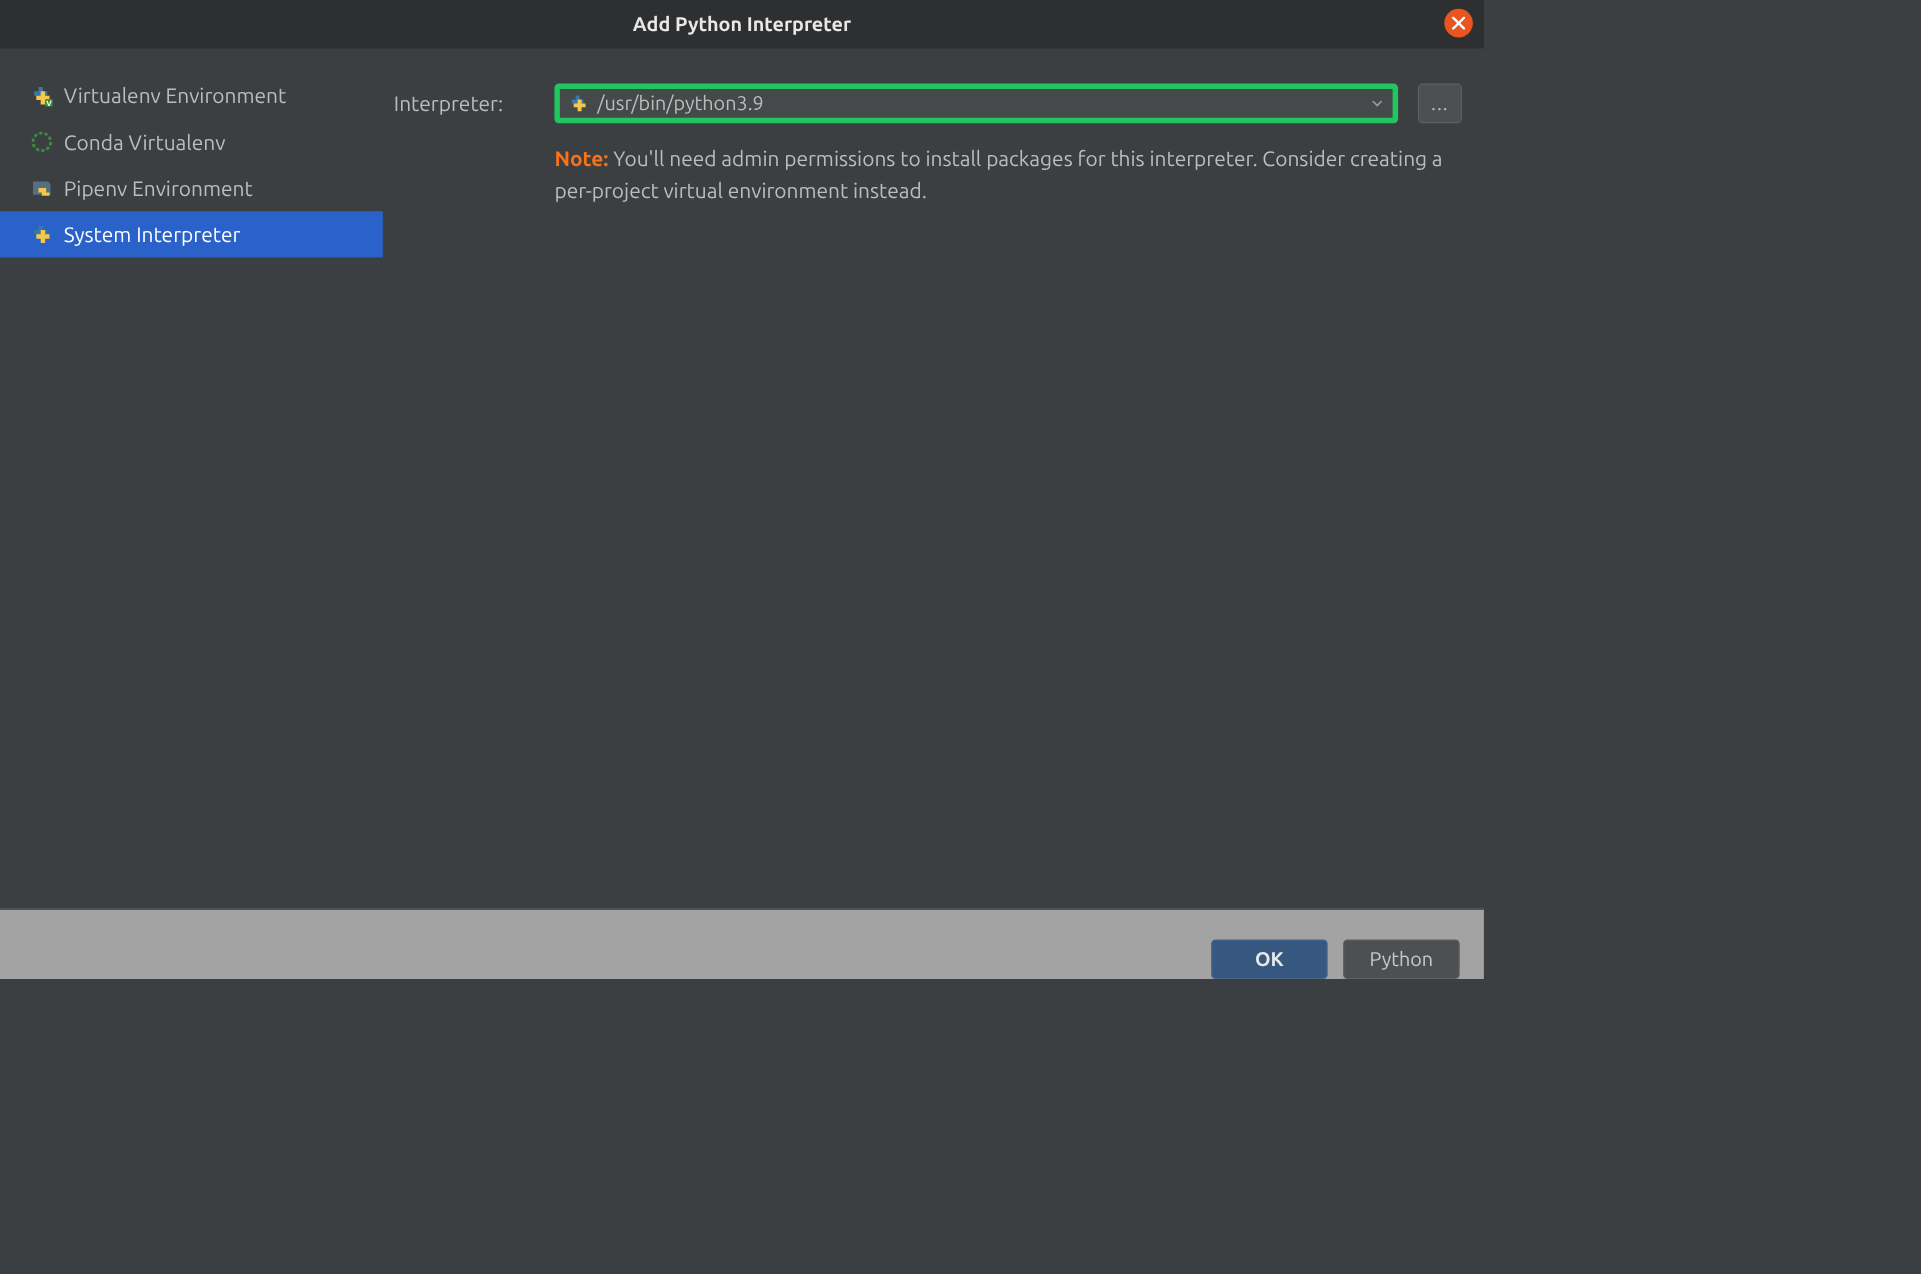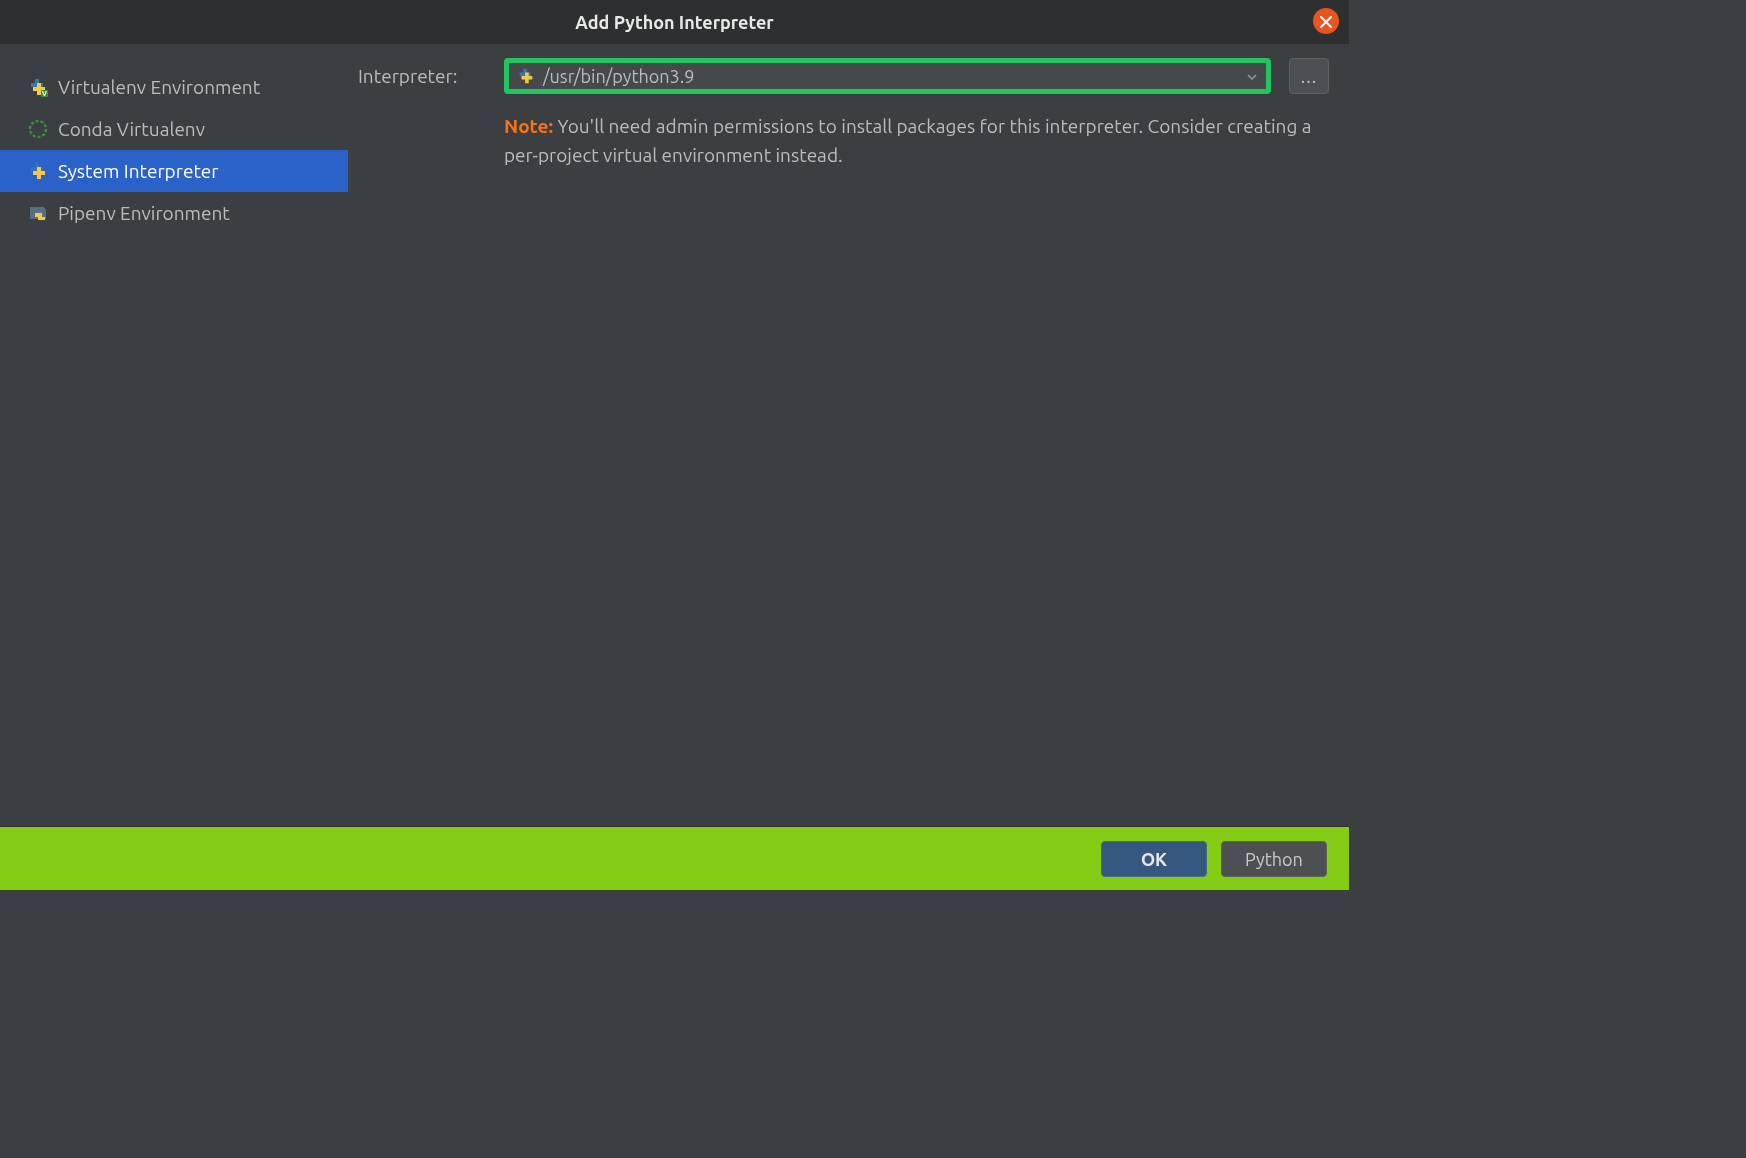--- a/index.html
+++ b/index.html
@@ -76,21 +76,21 @@
   .sidebar-icon {
     width: 20px;
     height: 20px;
     display: inline-flex;
     align-items: center;
     justify-content: center;
     flex-shrink: 0;
   }
   .main {
     flex: 1;
-    padding: 14px 20px 20px 10px;
+    padding: 32px 20px 20px 10px;
     display: flex;
     flex-direction: column;
   }
   .form-row {
     display: flex;
     align-items: center;
     gap: 18px;
     margin-bottom: 18px;
   }
   .form-label {
@@ -136,25 +136,25 @@
     font-size: 19px;
     color: #bcbcbc;
     line-height: 1.55;
     padding-left: 146px;
   }
   .note b { color: #f97316; font-weight: 700; }
   .footer {
     height: 64px;
     border-top: 1px solid #323232;
     display: flex;
-    align-items: center;
+    align-items: flex-end;
     justify-content: flex-end;
     padding-right: 22px;
     gap: 14px;
-    background: #84cc16;
+    background: #a3a3a3;
   }
   .btn {
     min-width: 106px;
     height: 36px;
     border-radius: 4px;
     border: 1px solid #5e6060;
     display: flex;
     align-items: center;
     justify-content: center;
     font-size: 18px;
@@ -206,38 +206,38 @@
 
       <div class="sidebar-item">
         <span class="sidebar-icon">
           <svg viewBox="0 0 20 20">
             <circle cx="10" cy="10" r="8" fill="none" stroke="#3c8f3c" stroke-width="2.5" stroke-dasharray="3 2"></circle>
           </svg>
         </span>
         <span>Conda Virtualenv</span>
       </div>
 
+      <div class="sidebar-item">
+        <span class="sidebar-icon">
+          <svg viewBox="0 0 20 20">
+            <path d="M2 4h14l2 3v9H2z" fill="#56707f"></path>
+            <path d="M10 10h4v4h3v3h-3v0h-4v-3H7v-4h3z" fill="#f5c84c"></path>
+          </svg>
+        </span>
+        <span>Pipenv Environment</span>
+      </div>
+
       <div class="sidebar-item selected">
         <span class="sidebar-icon">
           <svg viewBox="0 0 20 20">
             <path d="M7 2h4v4h4v4h-4v4H7v-4H3V6h4z" fill="#3a77a6"></path>
             <path d="M9 6h4v4h4v4h-4v4H9v-4H5v-4h4z" fill="#f5c84c"></path>
           </svg>
         </span>
         <span>System Interpreter</span>
-      </div>
-
-      <div class="sidebar-item">
-        <span class="sidebar-icon">
-          <svg viewBox="0 0 20 20">
-            <path d="M2 4h14l2 3v9H2z" fill="#56707f"></path>
-            <path d="M10 10h4v4h3v3h-3v0h-4v-3H7v-4h3z" fill="#f5c84c"></path>
-          </svg>
-        </span>
-        <span>Pipenv Environment</span>
       </div>
 
     </div>
 
     <div class="main">
 
       <div class="form-row">
         <span class="form-label">Interpreter:</span>
 
         <div class="combo">

